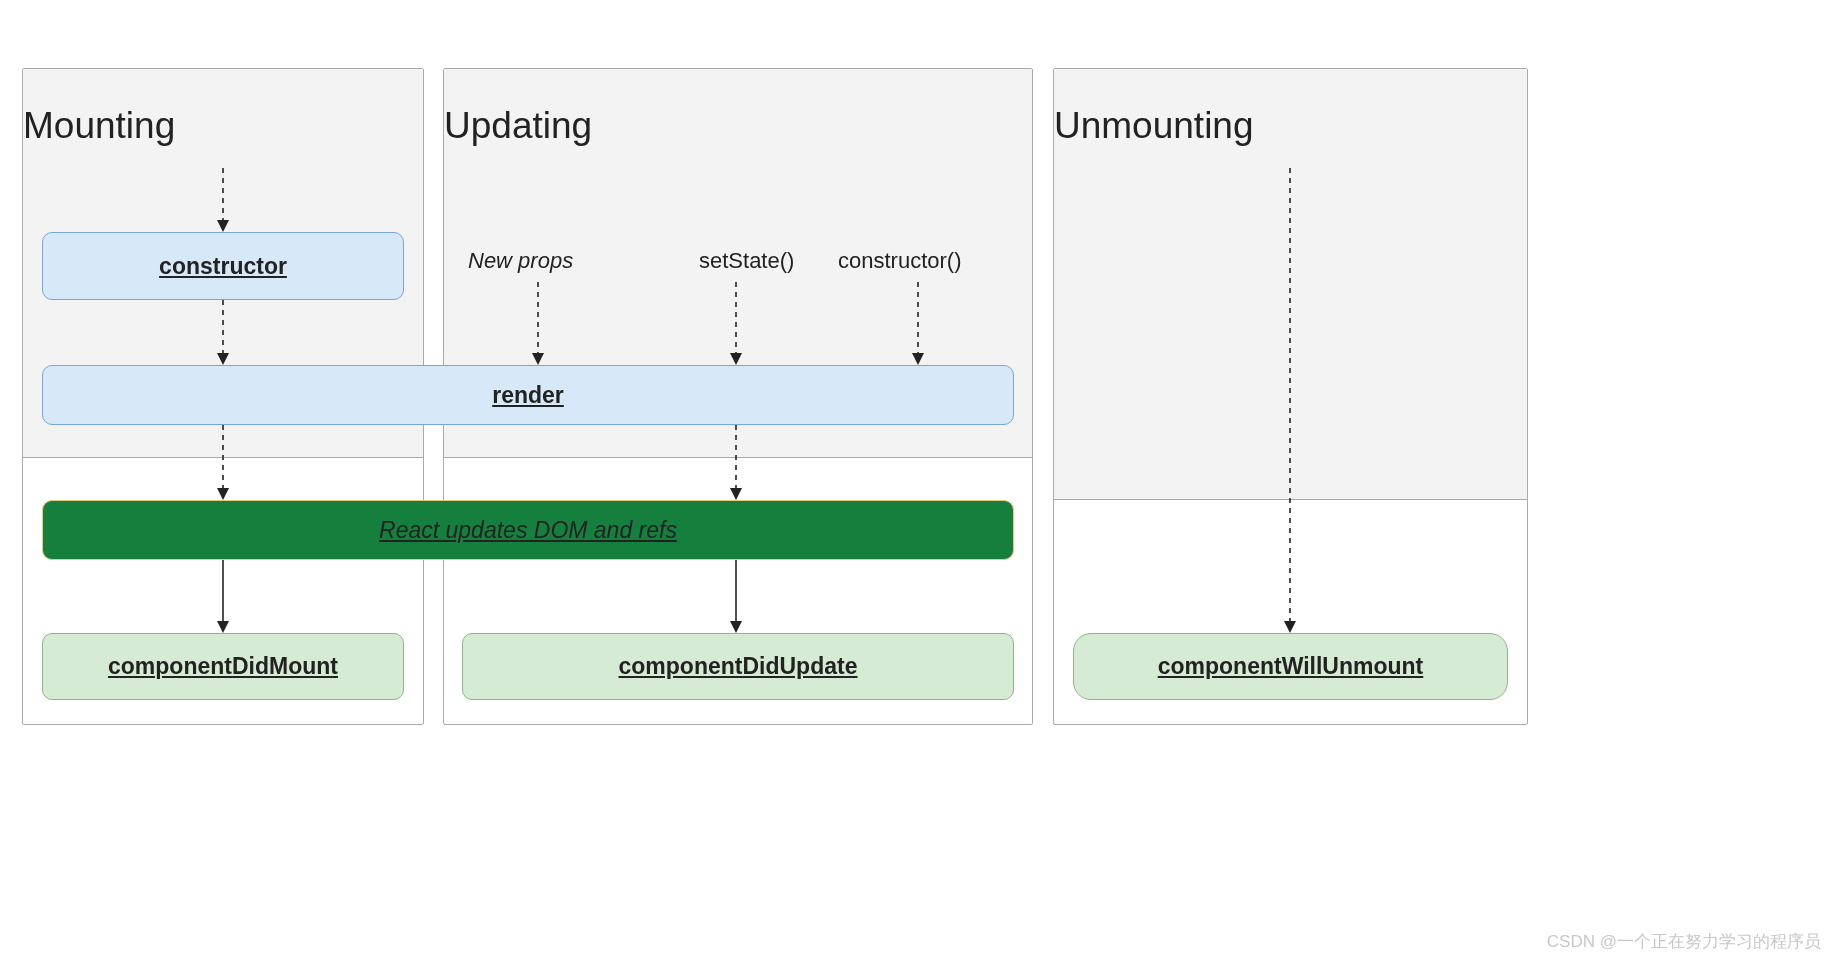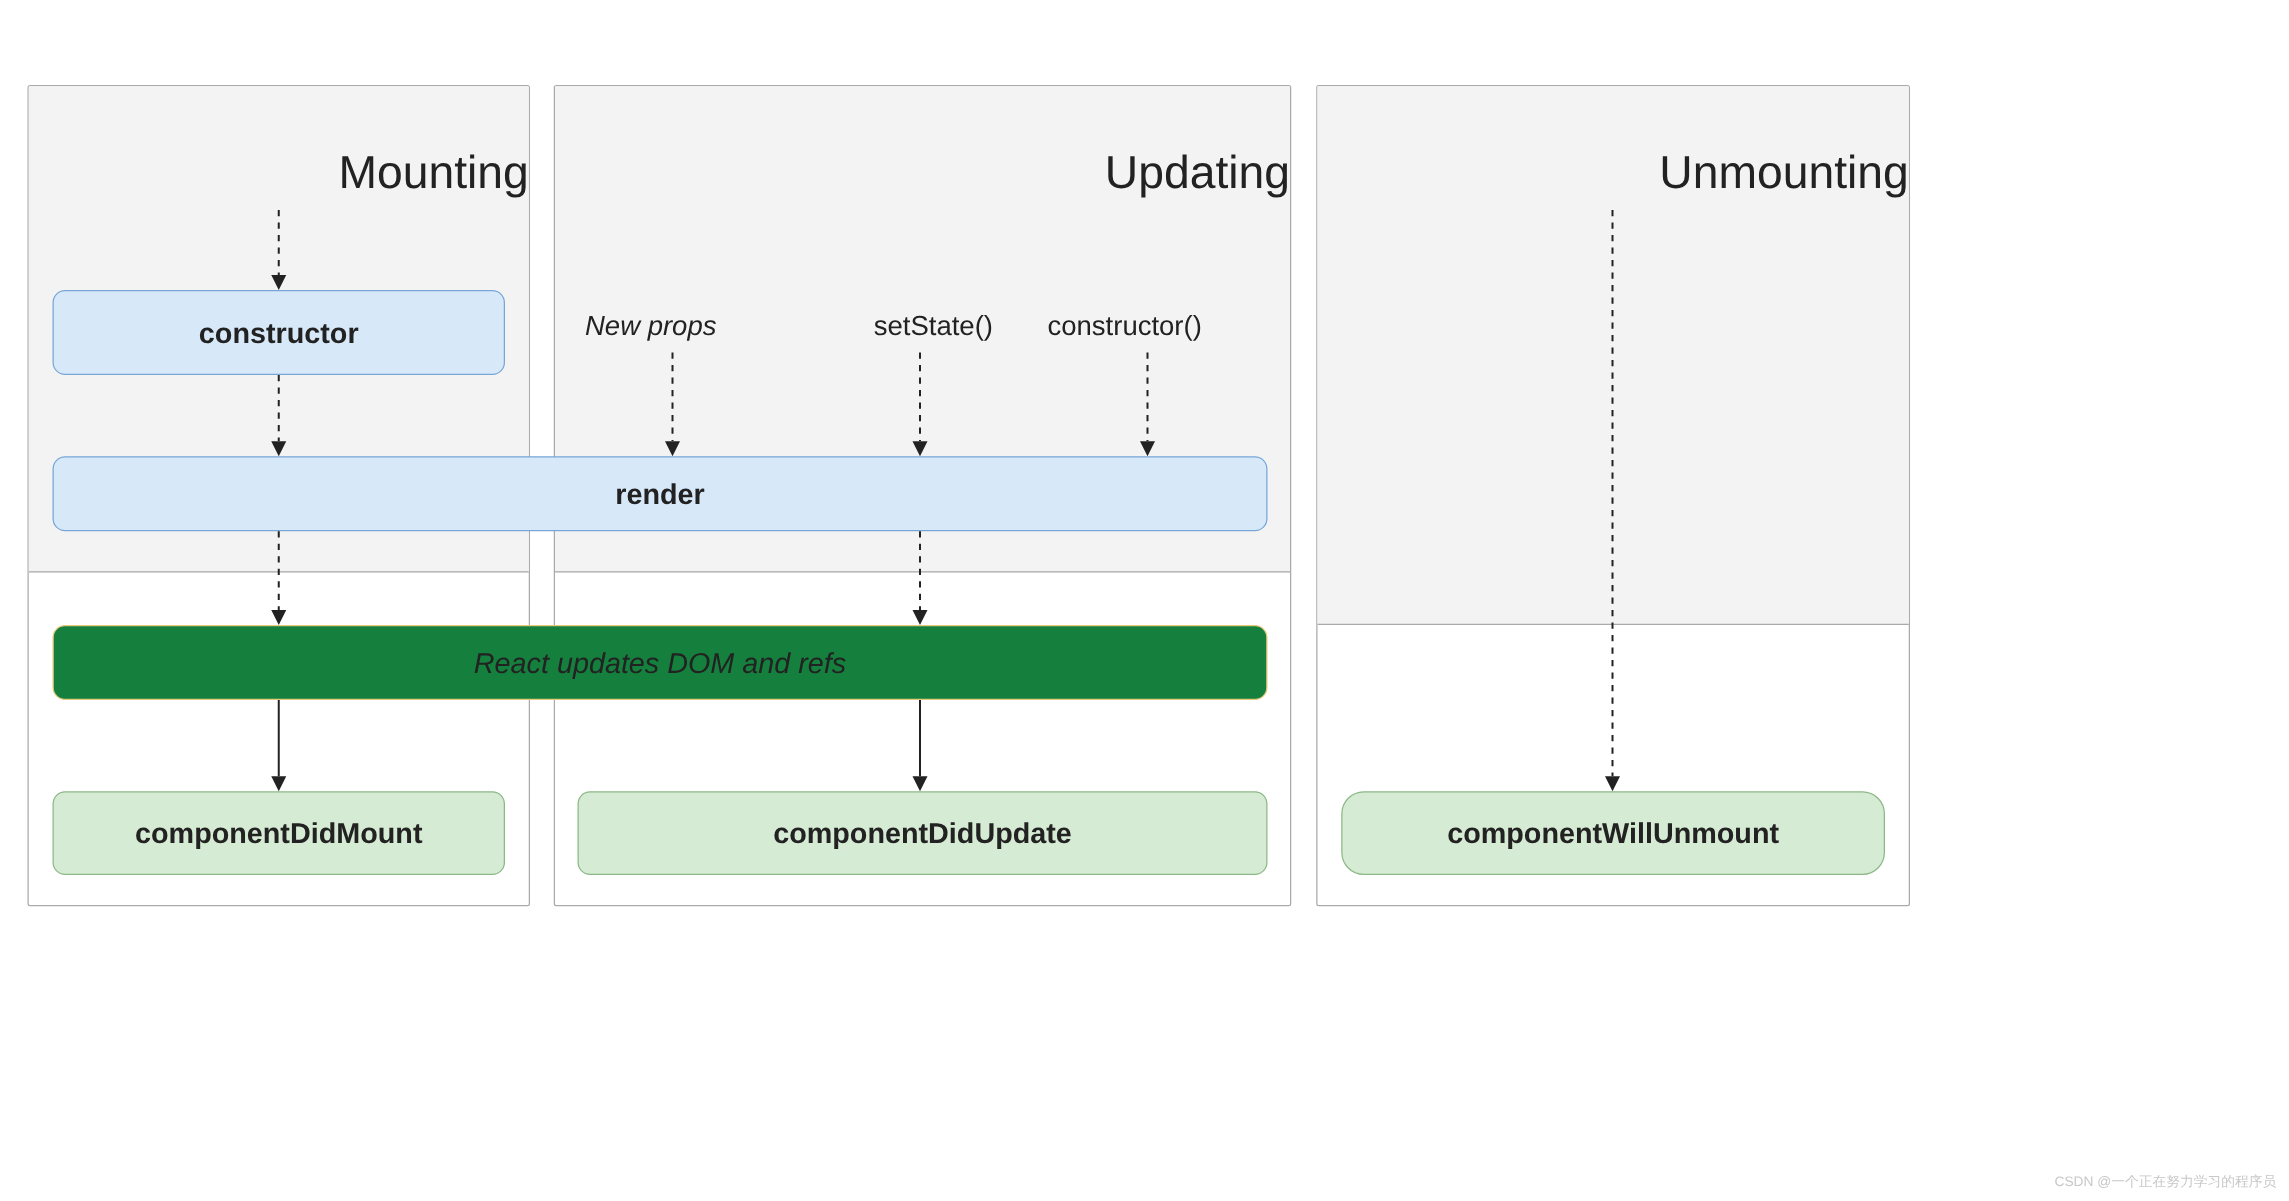--- a/index.html
+++ b/index.html
@@ -6,35 +6,35 @@
   .stage{position:relative;width:1831px;height:961px;}
   
   .panel{position:absolute;border:1px solid #aaa;border-radius:2px;box-sizing:border-box;}
   .panel .upper{position:absolute;left:0;right:0;top:0;background:#f3f3f3;border-bottom:1px solid #aaa;}
   .panel-mount{left:22px;top:68px;width:402px;height:657px;}
   .panel-mount .upper{height:388px;}
   .panel-update{left:443px;top:68px;width:590px;height:657px;}
   .panel-update .upper{height:388px;}
   .panel-unmount{left:1053px;top:68px;width:475px;height:657px;}
   .panel-unmount .upper{height:430px;}
-  .panel-title{position:absolute;width:100%;text-align:right;top:36px;font-size:37px;font-weight:400;margin-top:12px;}
+  .panel-title{position:absolute;width:100%;text-align:left;top:36px;font-size:37px;font-weight:400;}
   
-  .box{position:absolute;border-radius:10px;box-sizing:border-box;display:flex;align-items:center;justify-content:center;font-size:23px;}
+  .box{position:absolute;border-radius:10px;box-sizing:border-box;display:flex;align-items:center;justify-content:center;font-size:23px;text-decoration:underline;}
   .blue{background:#d7e9f9;border:1px solid #77a7d8;font-weight:600;}
   .yellow{background:#15803d;border:1px solid #e6c97b;font-style:italic;font-weight:400;}
   .green{background:#d6ebd3;border:1px solid #8bb886;font-weight:600;}
   
   .trigger{position:absolute;font-size:22px;text-align:left;}
   
   .arrows{position:absolute;left:0;top:0;width:1831px;height:961px;pointer-events:none;}
   .arrows line{stroke:#222;stroke-width:1.6;stroke-dasharray:5 5;}
   .arrows line.solid{stroke-dasharray:none;}
   .arrows polygon{fill:#222;}
   
-  .watermark{position:absolute;right:10px;bottom:8px;font-size:11px;color:#c8c8c8;}
+  .watermark{position:absolute;right:10px;bottom:8px;font-size:17px;color:#c8c8c8;}
 </style>
 </head>
 <body>
 
 <div class="stage">
 
   <div class="panel panel-mount">
     <div class="upper"></div>
     <div class="panel-title">Mounting</div>
   </div>

